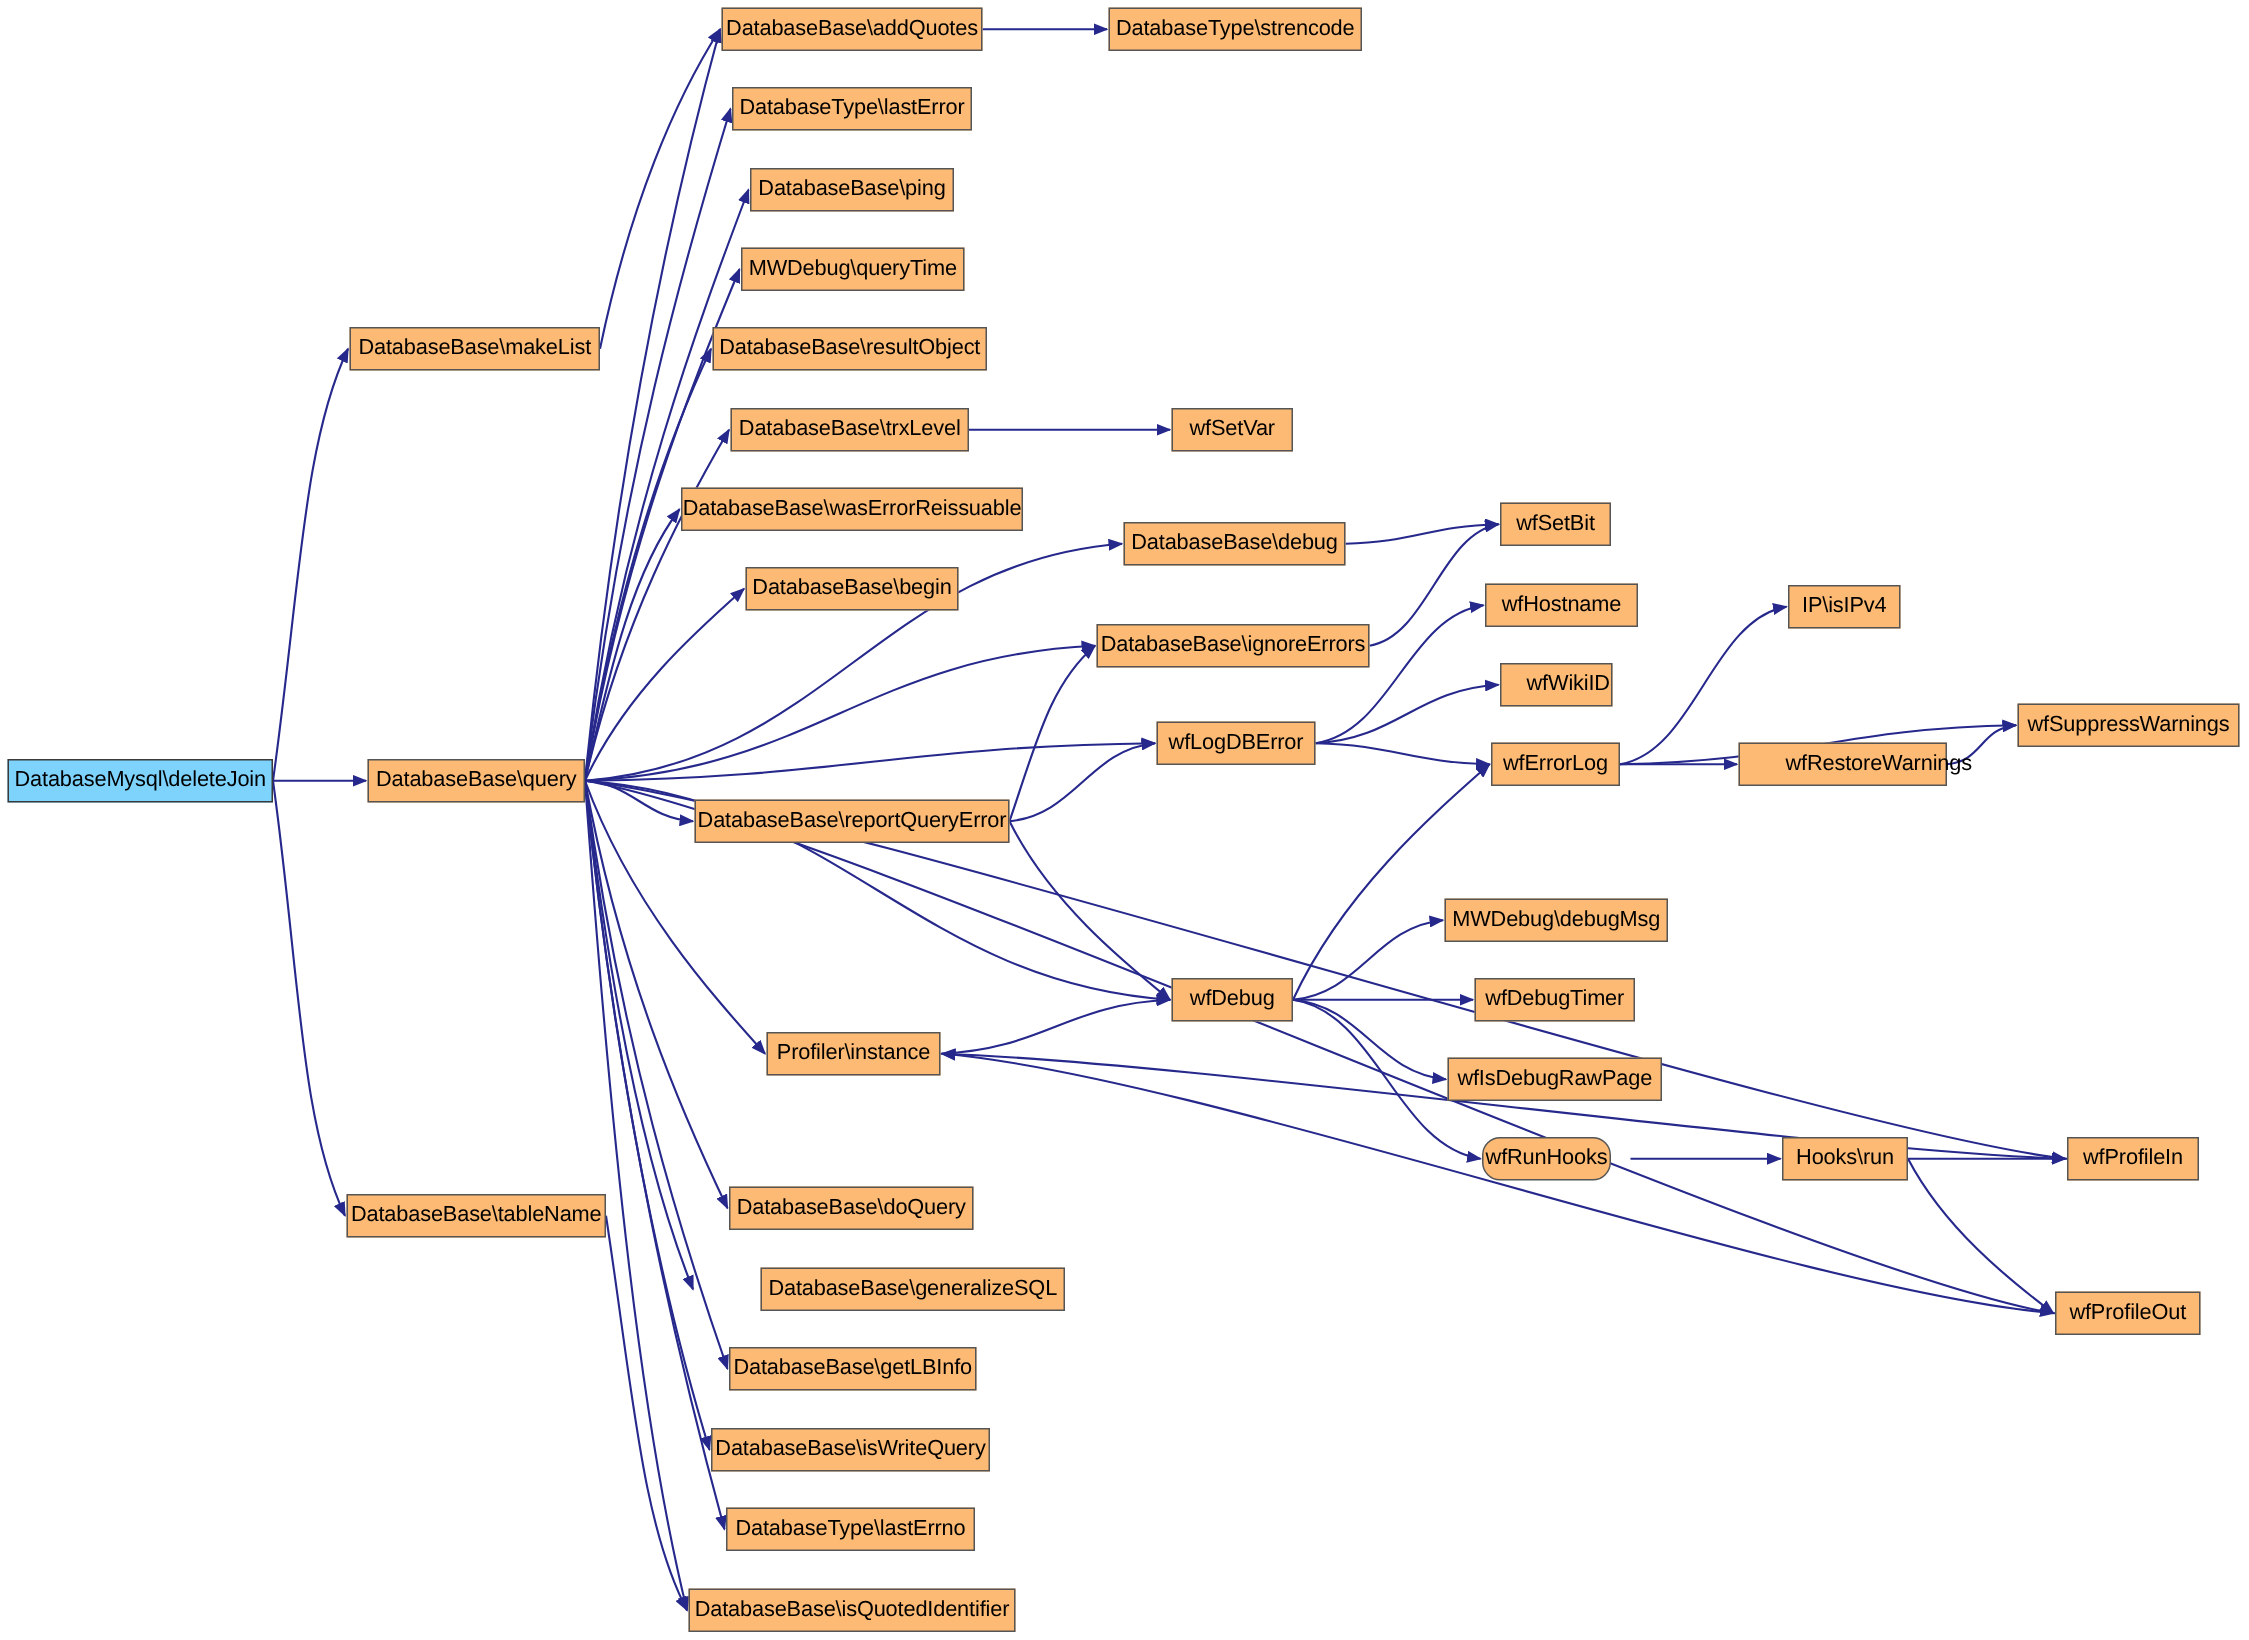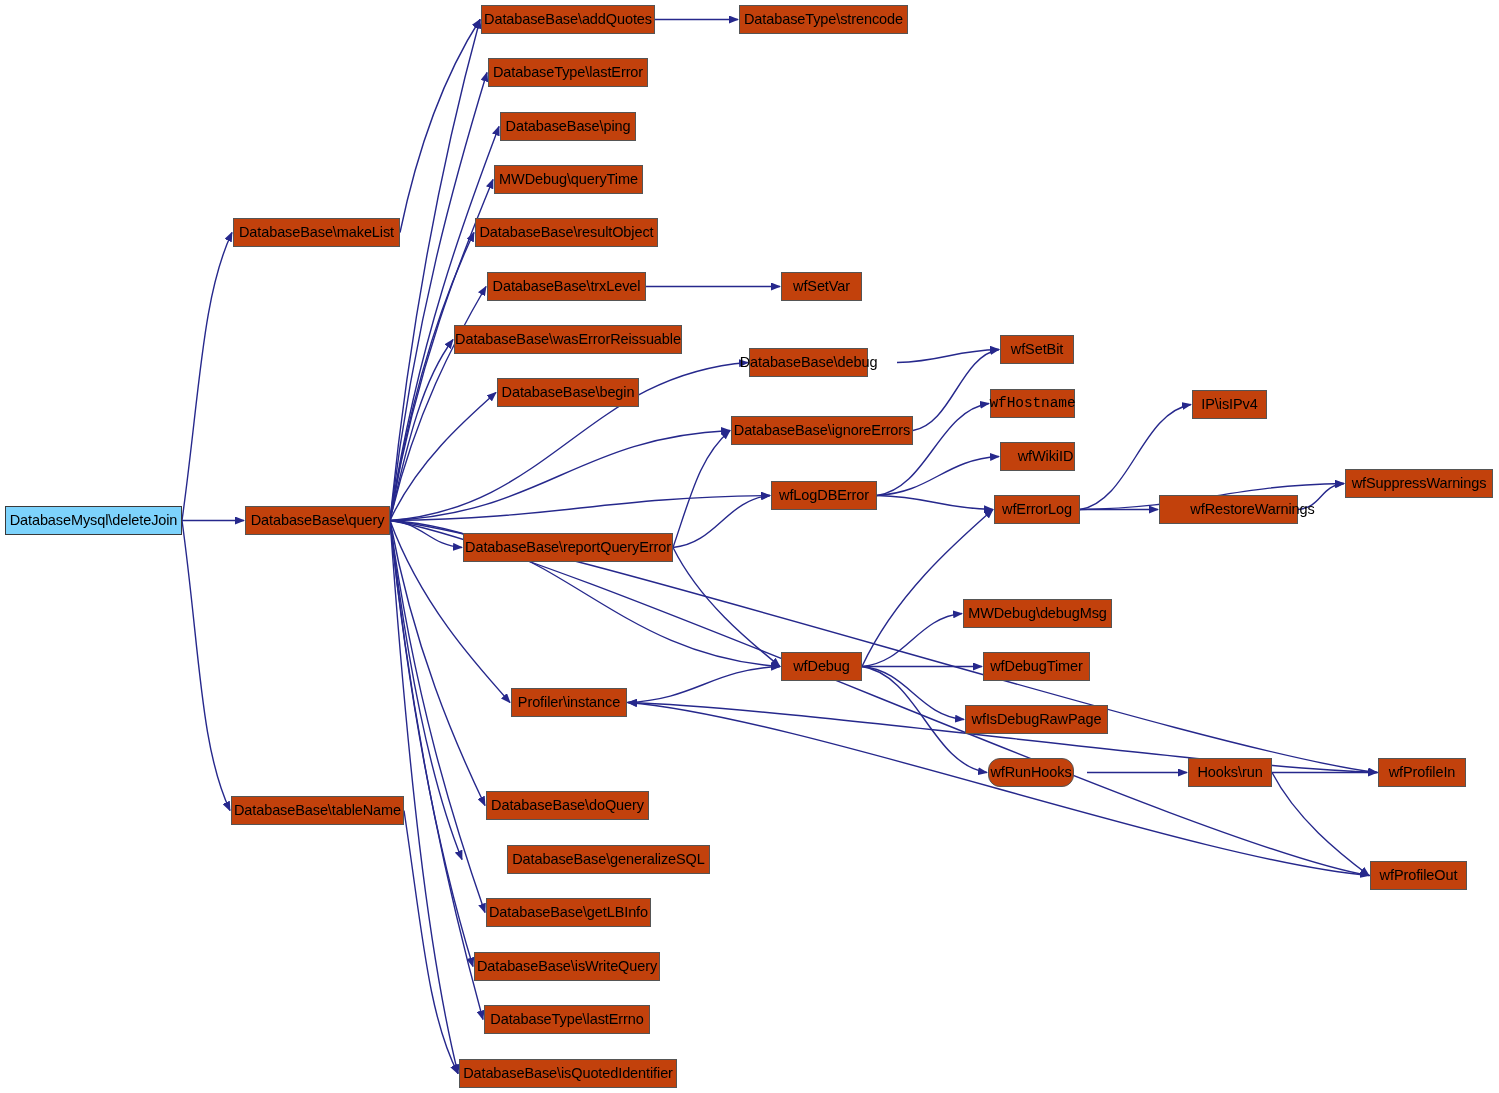--- a/index.html
+++ b/index.html
@@ -8,21 +8,21 @@
     width:1499px;height:1093px;
     background:#ffffff;
     font-family:"Liberation Sans", sans-serif;
     overflow:hidden;
   }
   svg#edges{position:absolute;left:0;top:0;width:1499px;height:1093px;}
   .node{
     position:absolute;
     box-sizing:border-box;
     border:1px solid #555555;
-    background:#c2410c;
+    background:#fdba74;
     color:#000000;
     font-size:14.5px;
     line-height:1;
     display:flex;
     align-items:center;
     justify-content:center;
     white-space:nowrap;
     letter-spacing:-0.1px;
   }
   .node.highlight{
@@ -135,33 +135,33 @@
       </div>
       <div class="node" style="left: 454px; top: 325px; width: 228px; height: 29px;">
         <span>DatabaseBase\wasErrorReissuable</span>
       </div>
       <div class="node" style="left: 497px; top: 378px; width: 142px; height: 29px;">
         <span>DatabaseBase\begin</span>
       </div>
       <div class="node" style="left: 463px; top: 533px; width: 210px; height: 29px;">
         <span>DatabaseBase\reportQueryError</span>
       </div>
-      <div class="node" style="left: 749px; top: 348px; width: 119px; height: 29px;">
+      <div class="node" style="left: 749px; top: 348px; width: 148px; height: 29px;">
         <span>DatabaseBase\debug</span>
       </div>
       <div class="node" style="left: 731px; top: 416px; width: 182px; height: 29px;">
         <span>DatabaseBase\ignoreErrors</span>
       </div>
       <div class="node" style="left: 771px; top: 481px; width: 106px; height: 29px;">
         <span>wfLogDBError</span>
       </div>
       <div class="node" style="left: 1000px; top: 335px; width: 74px; height: 29px;">
         <span>wfSetBit</span>
       </div>
-      <div class="node" style="left: 990px; top: 389px; width: 85px; height: 29px; font-family: Liberation Mono, monospace;">
+      <div class="node" style="left: 990px; top: 389px; width: 102px; height: 29px;">
         <span>wfHostname</span>
       </div>
       <div class="node" style="left: 1000px; top: 442px; width: 75px; height: 29px; padding-left: 16px;">
         <span>wfWikiID</span>
       </div>
       <div class="node" style="left: 994px; top: 495px; width: 86px; height: 29px;">
         <span>wfErrorLog</span>
       </div>
       <div class="node" style="left: 1192px; top: 390px; width: 75px; height: 29px;">
         <span>IP\isIPv4</span>

